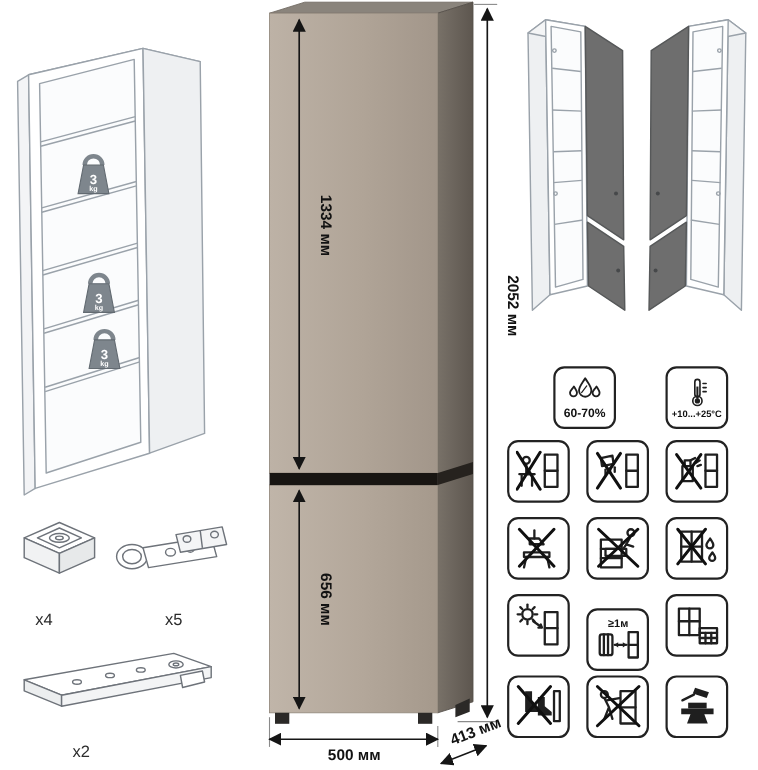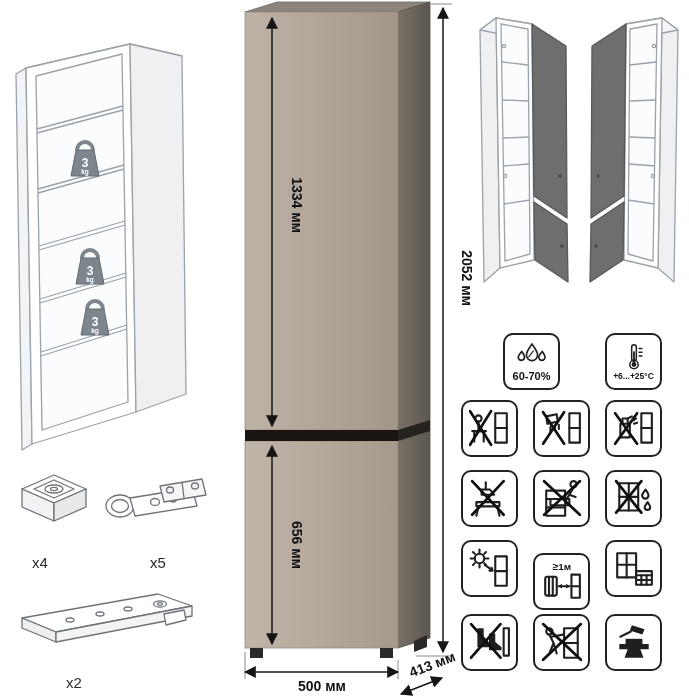--- a/index.html
+++ b/index.html
@@ -210,21 +210,21 @@
         <circle cx="15" cy="23" r="4.5"></circle>
         <line x1="20.5" y1="6" x2="23.5" y2="6"></line>
         <line x1="20.5" y1="10" x2="23.5" y2="10"></line>
         <line x1="20.5" y1="14" x2="23.5" y2="14"></line>
       </g>
       <g class="warn-fill">
           <circle cx="15" cy="23" r="2.6"></circle>
           <rect x="14" y="9" width="2" height="12"></rect>
         </g>
     </svg>
-    <div class="climate-label small">+6...+25°C</div>
+    <div class="climate-label small">+10...+25°C</div>
   </div>
 
   <div class="icon-box" style="left:461px;top:400px;">
     <svg width="42" height="42" viewBox="0 0 40 40">
       <g class="warn-stroke">
         <rect x="25" y="5" width="11" height="28"></rect>
           <line x1="25" y1="19" x2="36" y2="19"></line>
         <circle cx="9" cy="10" r="3"></circle>
           <path d="M9,13 L9,22 L16,22"></path>
         <line x1="3" y1="22" x2="16" y2="22"></line>

